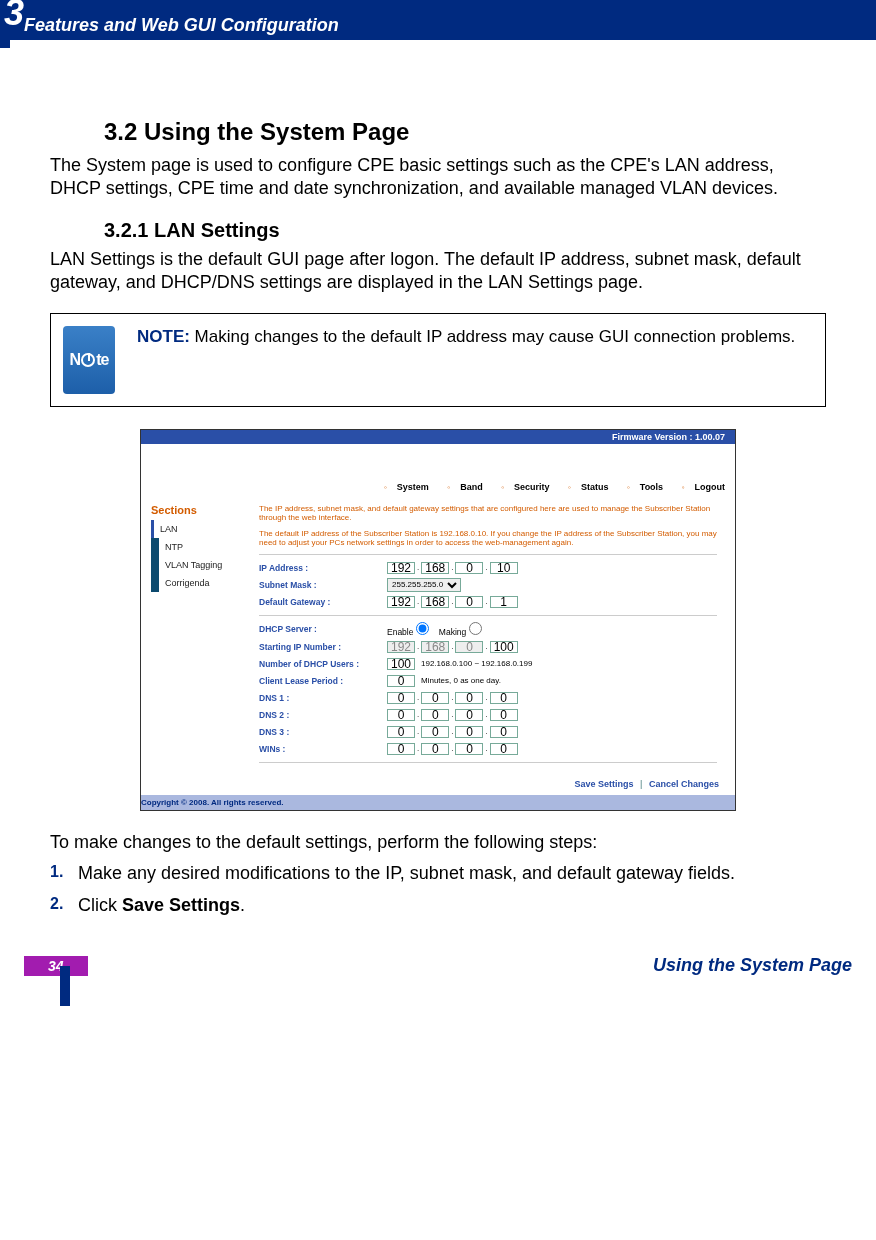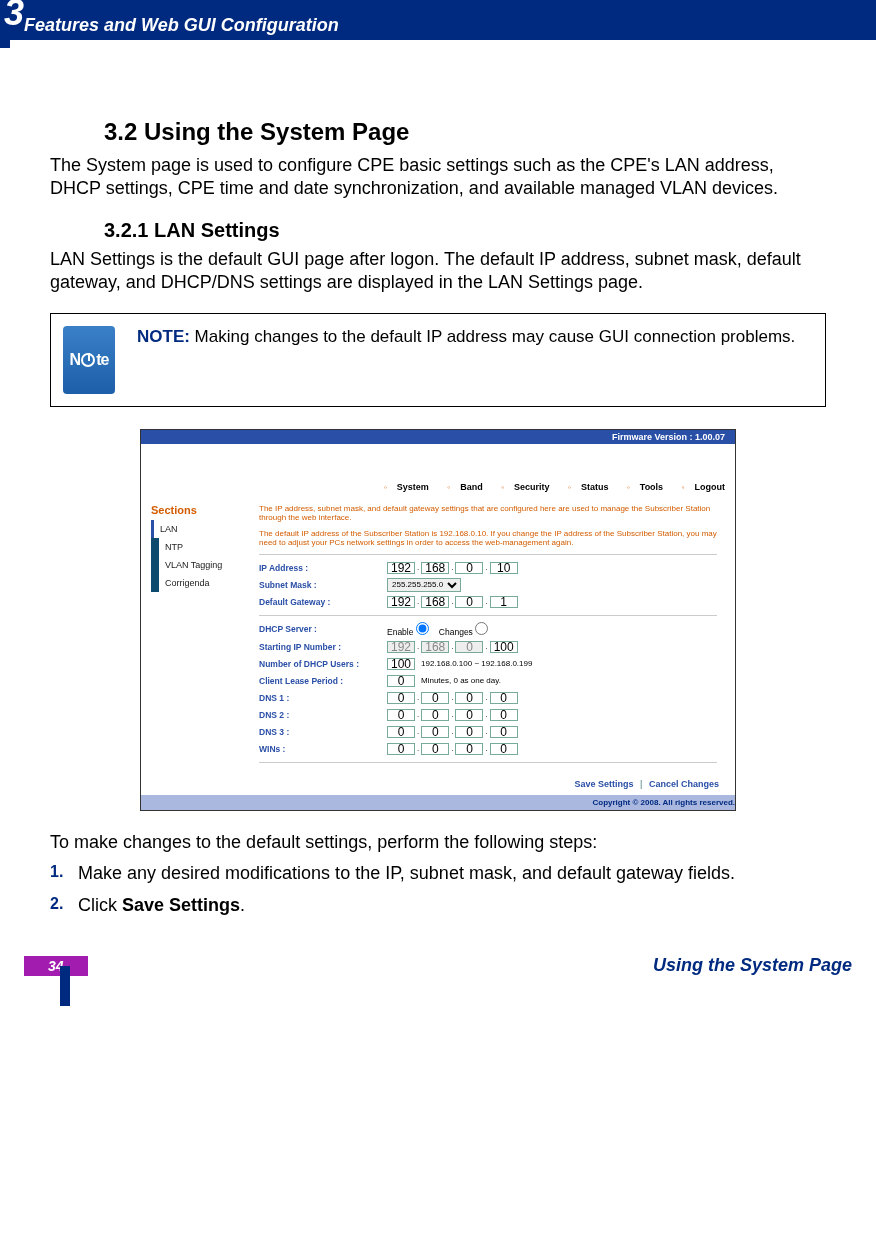--- a/index.html
+++ b/index.html
@@ -34,21 +34,21 @@
   .ss-sep { border-top:1px solid #ccc; margin:6px 0;}
   .ss-row { display:flex; align-items:center; margin:3px 0; min-height:14px;}
   .ss-lbl { width: 128px; color:#2a4fa7; font-weight:bold; font-size:8.5px;}
   .ss-oct input { width:28px; height:12px; font-size:12px; text-align:center; border:1px solid #7a9; padding:0;}
   .ss-oct { display:flex; gap:2px; align-items:center;}
   .ss-oct .dot{ font-size:8px;}
   .ss-sel { font-size:8px; border:1px solid #7a9; height:14px;}
   .ss-radio { font-size:8.5px; display:flex; gap:10px; align-items:center;}
   .ss-btns { text-align:right; padding: 6px 16px; font-size:9px; font-weight:bold; color:#2a4fa7;}
   .ss-btns span.sep { color:#8aa; margin: 0 4px;}
-  .ss-copy { background:#aab8df; text-align:right; font-size:8px; font-weight:bold; padding:3px 0; color:#002a80;}
+  .ss-copy { background:#aab8df; text-align:left; font-size:8px; font-weight:bold; padding:3px 0; color:#002a80;}
   ol.steps { list-style:none; padding:0; margin-left: 0;}
   ol.steps li { display:flex; margin: 8px 0; font-size:18px; line-height:1.3;}
   ol.steps li .num { color:#002a80; font-weight:bold; width: 28px; flex-shrink:0; font-size:16px;}
   .footer-bar { position:relative; padding: 10px 24px 10px 24px; display:flex; align-items:center;}
   .footer-num { background:#a21caf; color:#fff; font-weight:bold; font-style:italic; padding: 2px 24px; font-size:14px;}
   .footer-title { flex:1; text-align:right; color:#002a80; font-weight:bold; font-style:italic; font-size:18px;}
   .footer-accent{ position:absolute; left:60px; bottom:-20px; width:10px; height:40px; background:#002a80;}
   input[disabled]{ background:#eee; color:#888;}
 </style>
 </head>
@@ -135,21 +135,21 @@
                   <span class="dot">.</span>
                 <input value="1" style="">
               </div>
             </div>
             <div class="ss-sep"></div>
 
             <div class="ss-row">
                 <div class="ss-lbl">DHCP Server :</div>
               <div class="ss-radio">
                 <label><span>Enable</span> <input type="radio" checked="" style=""></label>
-                <label><span>Changes</span> <input type="radio" style=""></label>
+                <label><span>Making</span> <input type="radio" style=""></label>
               </div>
             </div>
             <div class="ss-row">
                 <div class="ss-lbl">Starting IP Number :</div>
               <div class="ss-oct">
                 <input disabled="" value="192" style="">
                   <span class="dot">.</span>
                 <input disabled="" value="168" style="">
                   <span class="dot">.</span>
                 <input disabled="" value="0" style="">

